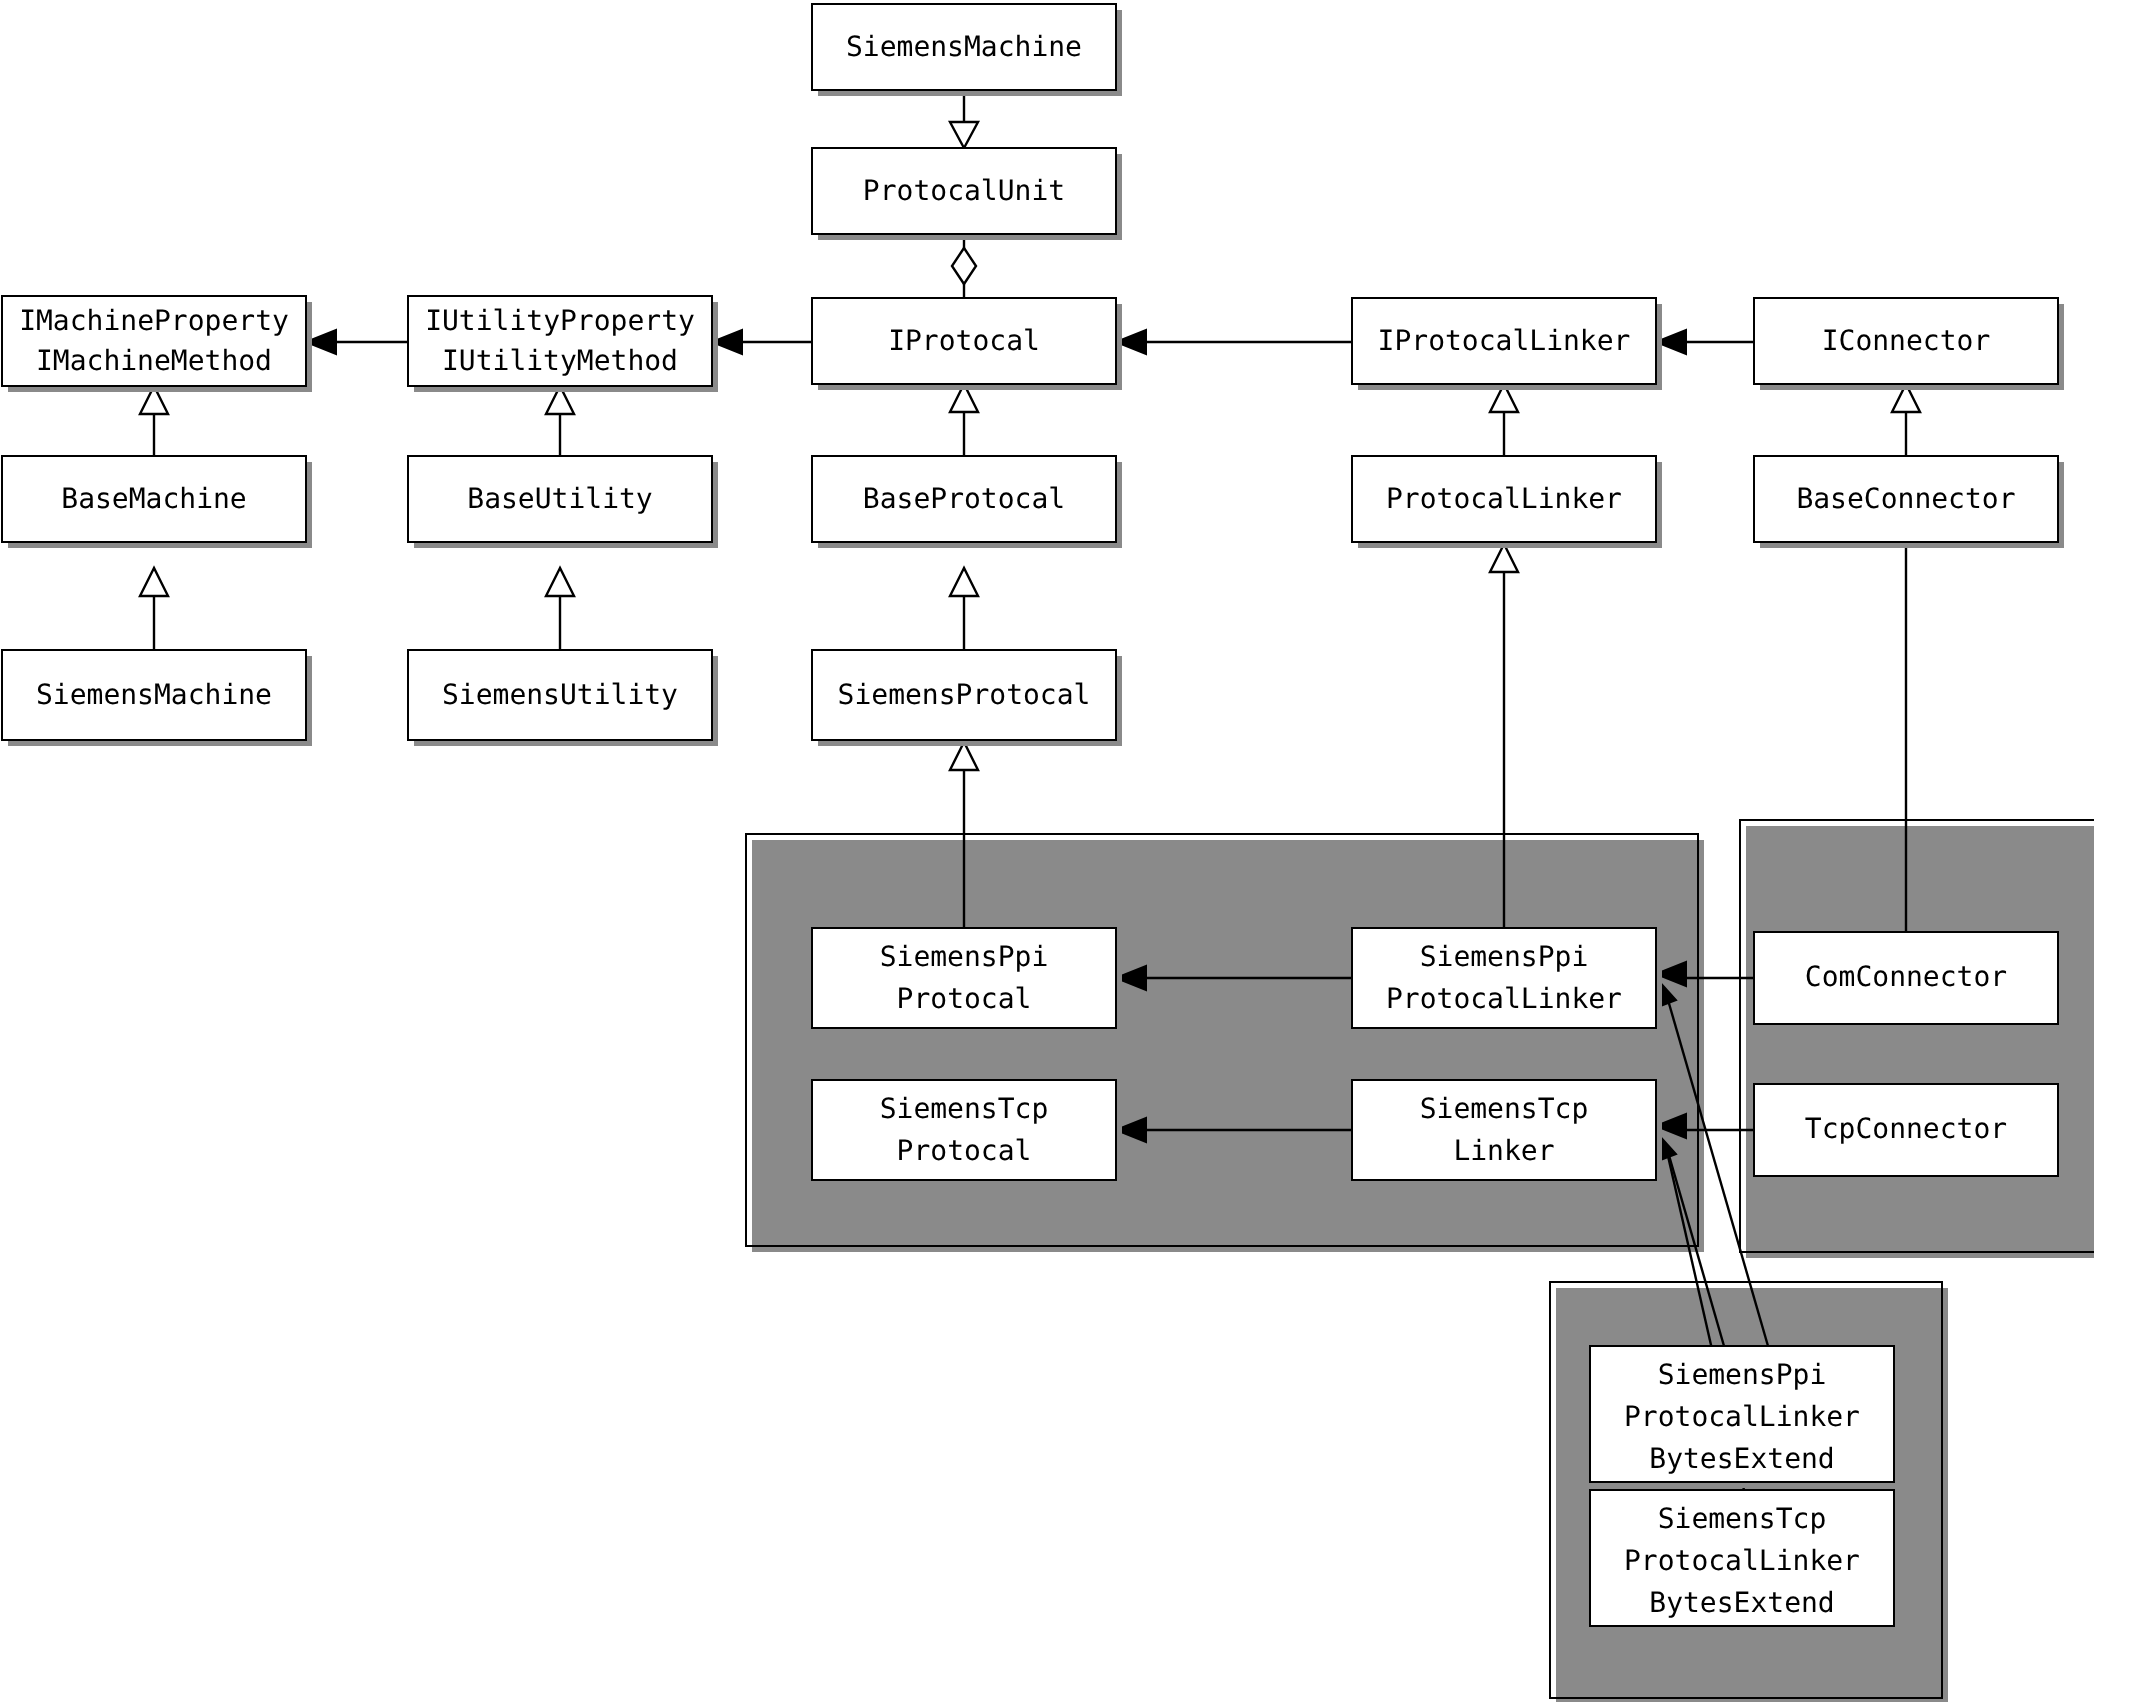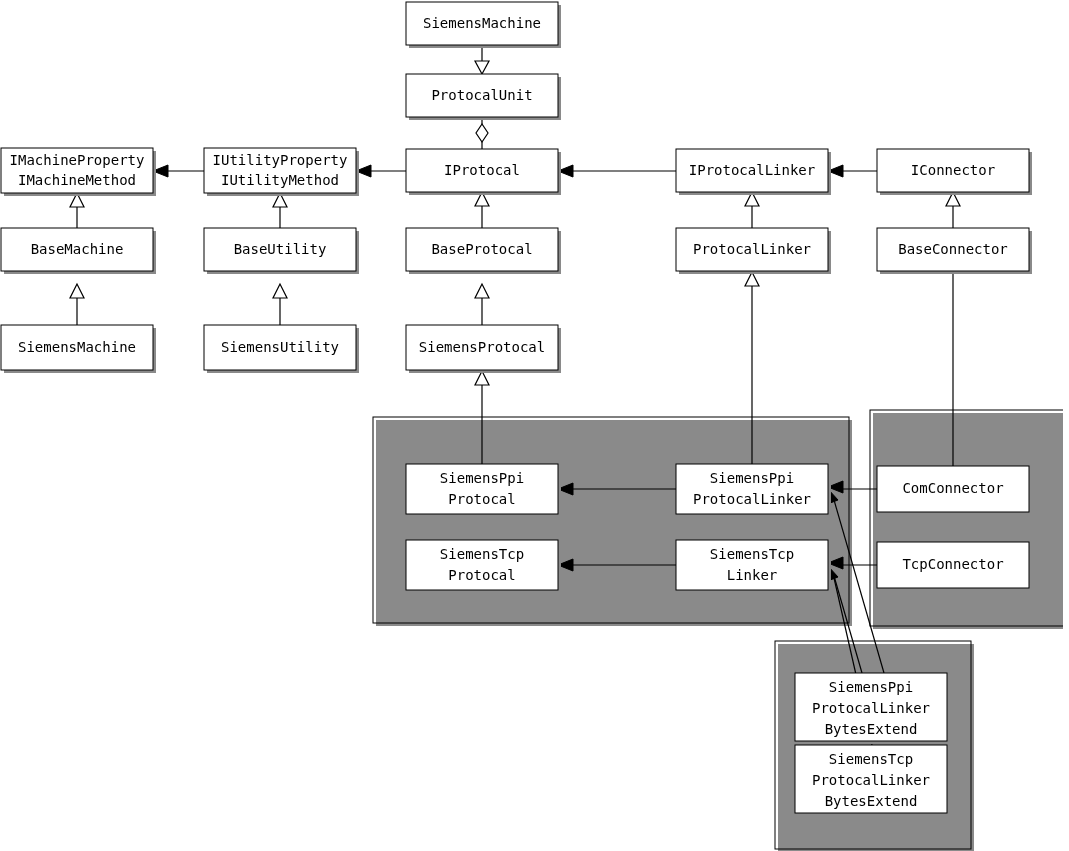--- a/index.html
+++ b/index.html
@@ -9,21 +9,20 @@
   }
   body {
     font-family: "DejaVu Sans Mono", "Liberation Mono", monospace;
   }
   #diagram-root {
     position: relative;
     width: 1047px;
     height: 851px;
     background: #ffffff;
     overflow: hidden;
-    padding-left: 16px;
   }
   svg#diagram-svg {
     position: absolute;
     left: 0;
     top: 0;
     width: 1069px;
     height: 851px;
   }
   .class-box rect.shadow {
     fill: #8a8a8a;

